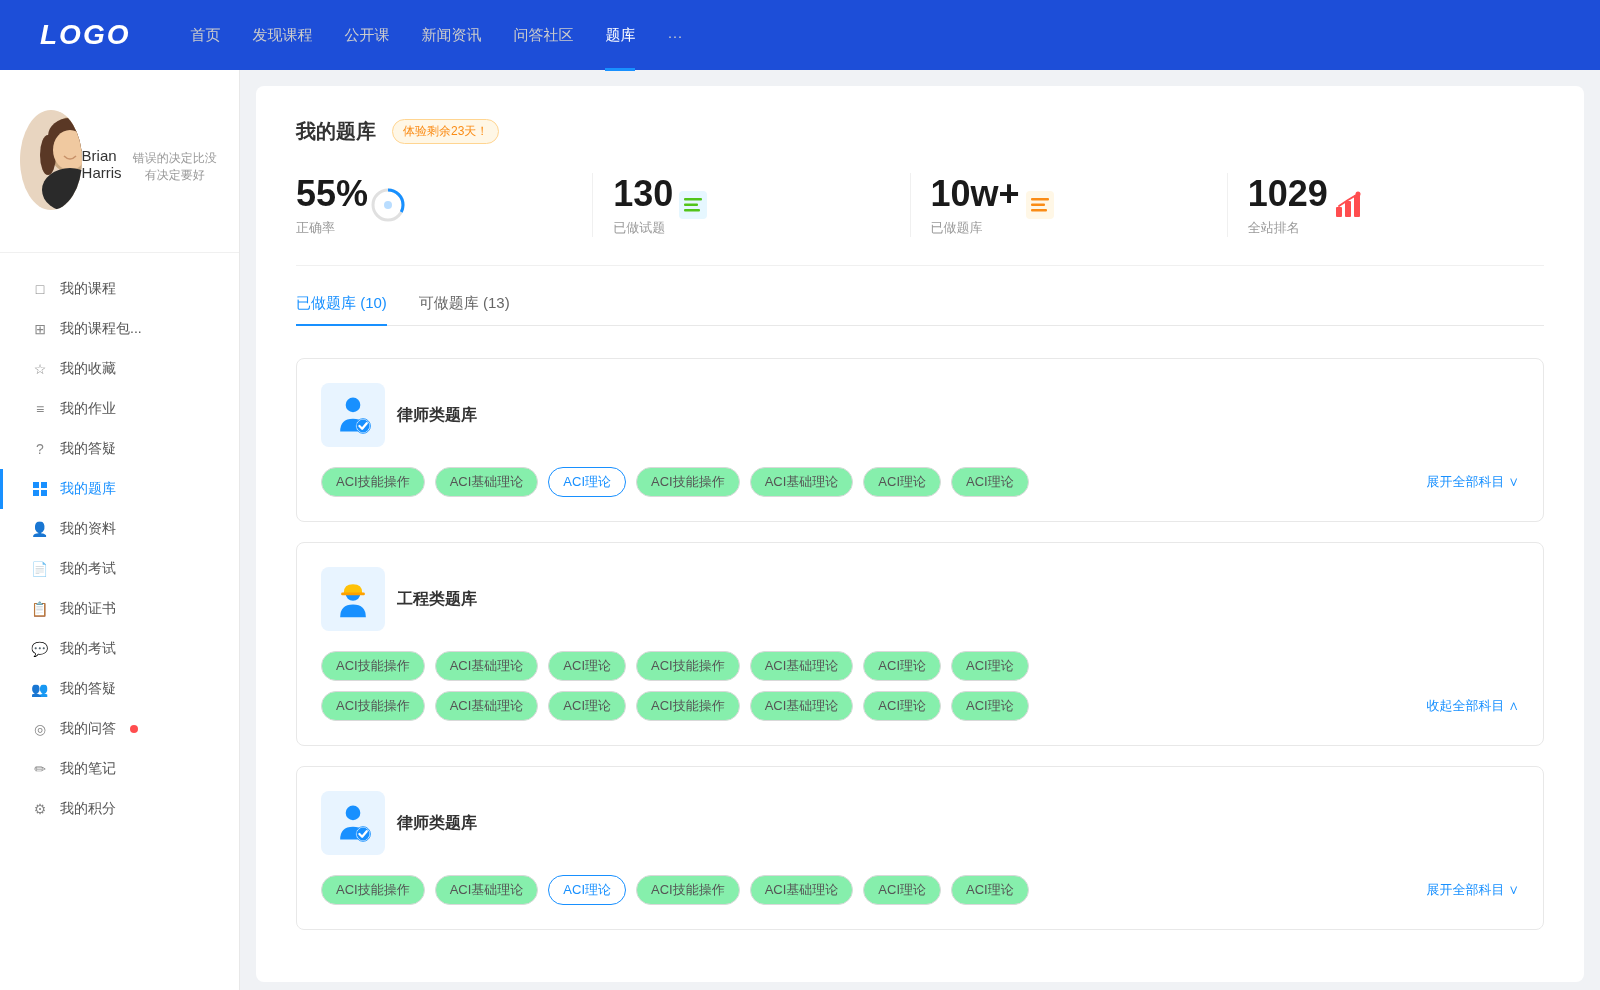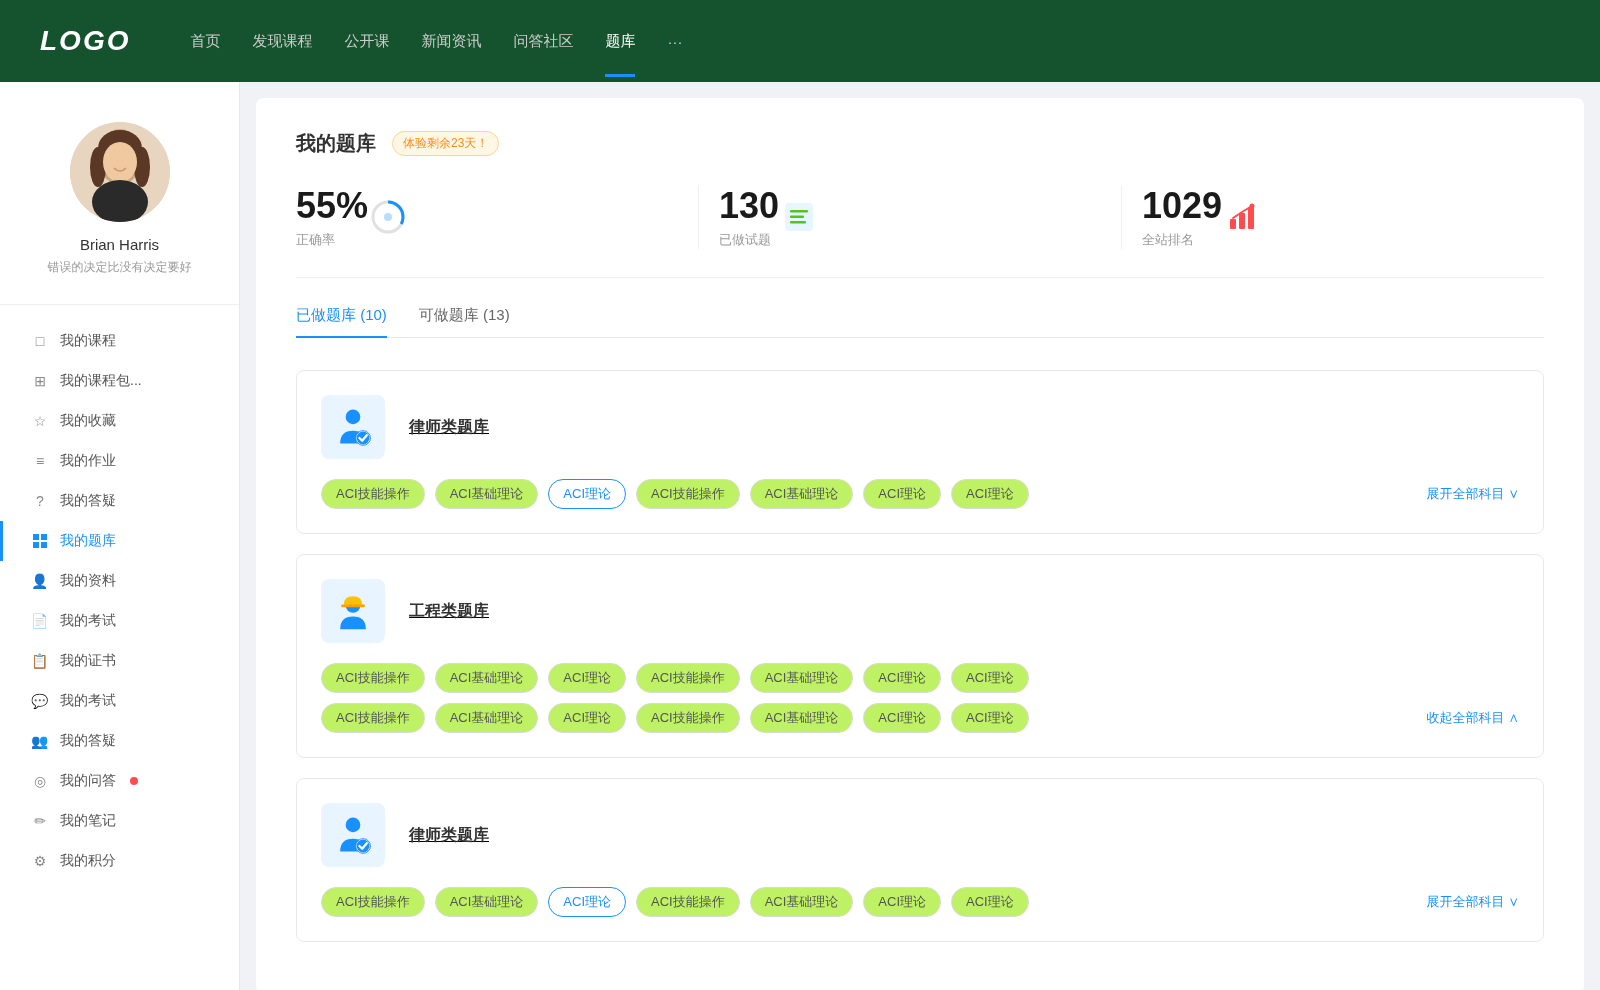--- a/index.html
+++ b/index.html
@@ -1,21 +1,21 @@
 <!DOCTYPE html>
 <html><head>
   <meta charset="utf-8">
   <style>
     * { box-sizing: border-box; margin: 0; padding: 0; }
     body { font-family: -apple-system, BlinkMacSystemFont, "PingFang SC", "Microsoft YaHei", sans-serif; background: #f0f2f5; min-height: 990px; }
 
     
     .navbar {
-      background: #14532d;
-      height: 82px;
+      background: #1d4ed8;
+      height: 70px;
       display: flex;
       align-items: center;
       padding: 0 40px;
       position: relative;
       z-index: 10;
     }
     .navbar-logo {
       color: white;
       font-size: 28px;
       font-weight: bold;
@@ -97,21 +97,21 @@
     
     .sidebar {
       width: 240px;
       background: white;
       padding: 0;
       flex-shrink: 0;
       border-right: 1px solid #e8e8e8;
     }
     .profile-section {
       display: flex;
-      flex-direction: column;
+      flex-direction: row;
       align-items: center;
       padding: 40px 20px 20px;
     }
     .profile-avatar {
       width: 100px;
       height: 100px;
       border-radius: 50%;
       background: #e8d5c0;
       overflow: hidden;
       margin-bottom: 14px;
@@ -281,23 +281,22 @@
     
     .bank-section {
       border: 1px solid #e8e8e8;
       border-radius: 8px;
       margin-bottom: 20px;
       padding: 24px;
     }
     .bank-header {
       display: flex;
       align-items: center;
-      gap: 24px;
+      gap: 12px;
       margin-bottom: 20px;
-      text-decoration: underline;
     }
     .bank-avatar {
       width: 64px;
       height: 64px;
       background: #e8f4ff;
       border-radius: 8px;
       display: flex;
       align-items: center;
       justify-content: center;
     }
@@ -306,21 +305,21 @@
       font-weight: 600;
       color: #333;
     }
     .tag {
       padding: 5px 14px;
       border: 1px solid #d9d9d9;
       border-radius: 20px;
       font-size: 13px;
       color: #555;
       cursor: pointer;
-      background: #bef264;
+      background: #86efac;
     }
     .tag.active {
       border-color: #1890ff;
       color: #1890ff;
       background: white;
     }
     .expand-link {
       margin-left: auto;
       color: #1890ff;
       font-size: 13px;
@@ -489,20 +488,34 @@
         <div class="stat-icon">
           <svg width="36" height="36" viewBox="0 0 36 36">
             <rect x="4" y="4" width="28" height="28" rx="4" fill="#e6f7ff"></rect>
             <rect x="9" y="11" width="18" height="2.5" rx="1" fill="#52c41a"></rect>
             <rect x="9" y="16.5" width="14" height="2.5" rx="1" fill="#52c41a"></rect>
             <rect x="9" y="22" width="16" height="2.5" rx="1" fill="#52c41a"></rect>
           </svg>
         </div>
       </div>
 
+      <div class="stat-item">
+        <div>
+          <div class="stat-value">10w+</div>
+          <div class="stat-label">已做题库</div>
+        </div>
+        <div class="stat-icon">
+          <svg width="36" height="36" viewBox="0 0 36 36">
+            <rect x="4" y="4" width="28" height="28" rx="4" fill="#fff7e6"></rect>
+            <rect x="9" y="11" width="18" height="2.5" rx="1" fill="#fa8c16"></rect>
+            <rect x="9" y="16.5" width="14" height="2.5" rx="1" fill="#fa8c16"></rect>
+            <rect x="9" y="22" width="16" height="2.5" rx="1" fill="#fa8c16"></rect>
+          </svg>
+        </div>
+      </div>
 
       <div class="stat-item">
         <div>
           <div class="stat-value">1029</div>
           <div class="stat-label">全站排名</div>
         </div>
         <div class="stat-icon">
           <svg width="36" height="36" viewBox="0 0 36 36">
             <rect x="6" y="20" width="6" height="10" rx="1" fill="#ff4d4f"></rect>
             <rect x="15" y="14" width="6" height="16" rx="1" fill="#ff4d4f"></rect>

